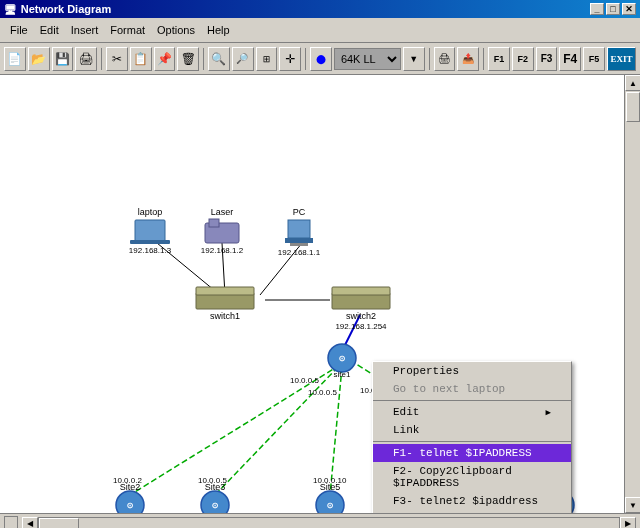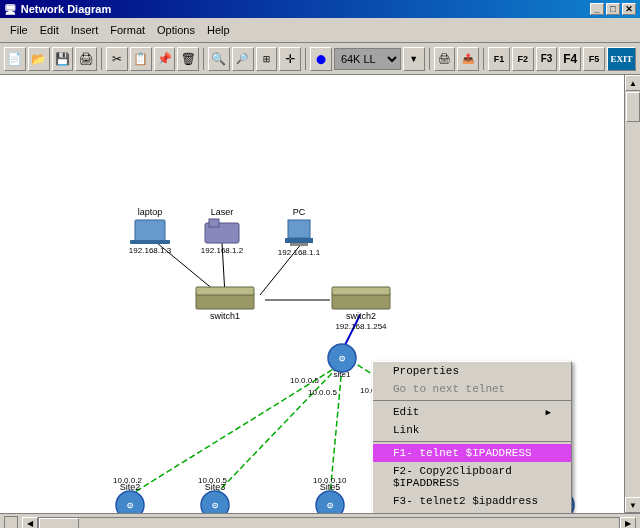--- a/index.html
+++ b/index.html
@@ -125,21 +125,21 @@
     }
     .ctx-item {
       padding: 3px 20px;
       font-size: 11px;
       cursor: pointer;
       display: flex;
       align-items: center;
       justify-content: space-between;
       font-family: Liberation Mono, monospace;
     }
-    .ctx-item.active { background: #d946ef; color: white; }
+    .ctx-item.active { background: #6d28d9; color: white; }
     .ctx-item.disabled { color: #808080; cursor: default; }
     .ctx-separator { height: 1px; background: #808080; margin: 2px 0; }
     .ctx-arrow { font-size: 9px; }
 
     
     .diagram-svg {
       position: absolute;
       top: 0; left: 0;
       width: 100%;
       height: 100%;
@@ -279,21 +279,21 @@
       <circle cx="560" cy="430" r="14" fill="#4488cc" stroke="#2255aa" stroke-width="1.5"></circle>
       <text x="560" y="433" text-anchor="middle" font-size="8" fill="white" font-weight="bold">⊙</text>
       <text x="560" y="449" text-anchor="middle" font-size="8" fill="#000">6.254</text>
     </svg>
 
     <div class="context-menu" style="left: 372px; top: 286px;">
       <div class="ctx-item">
         <span>Properties</span>
       </div>
       <div class="ctx-item disabled">
-        <span>Go to next telnet</span>
+        <span>Go to next laptop</span>
       </div>
       <div class="ctx-separator"></div>
       <div class="ctx-item">
         <span>Edit</span>
         <span class="ctx-arrow">▶</span>
       </div>
       <div class="ctx-item">
         <span>Link</span>
       </div>
       <div class="ctx-separator"></div>

